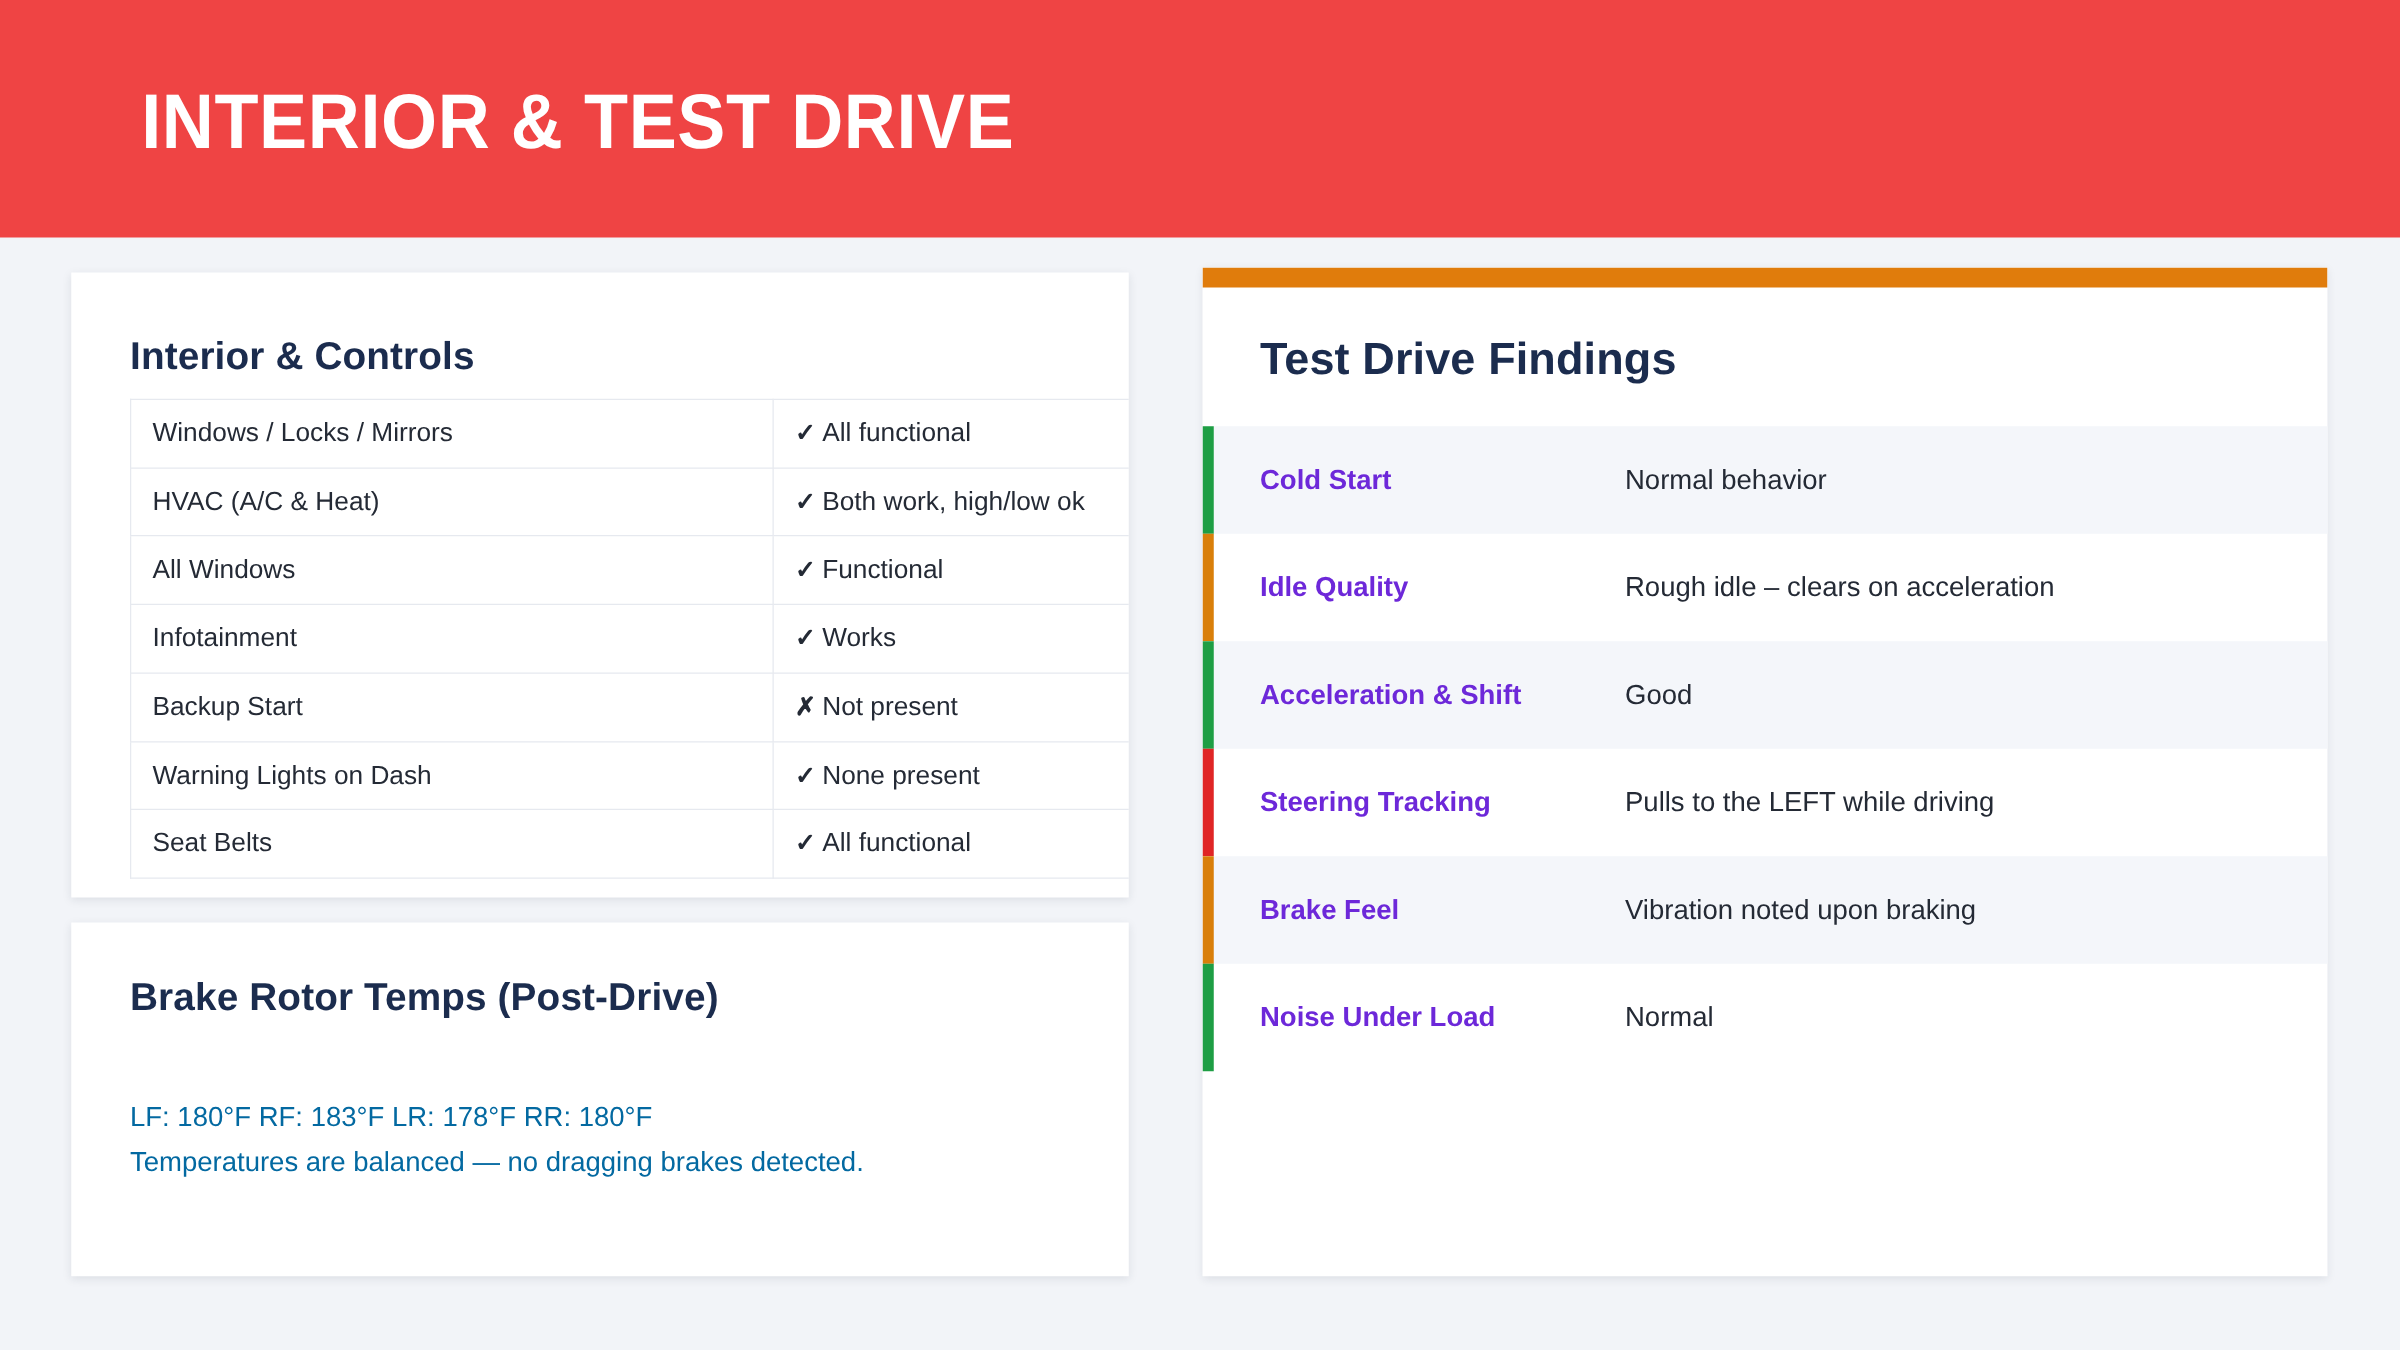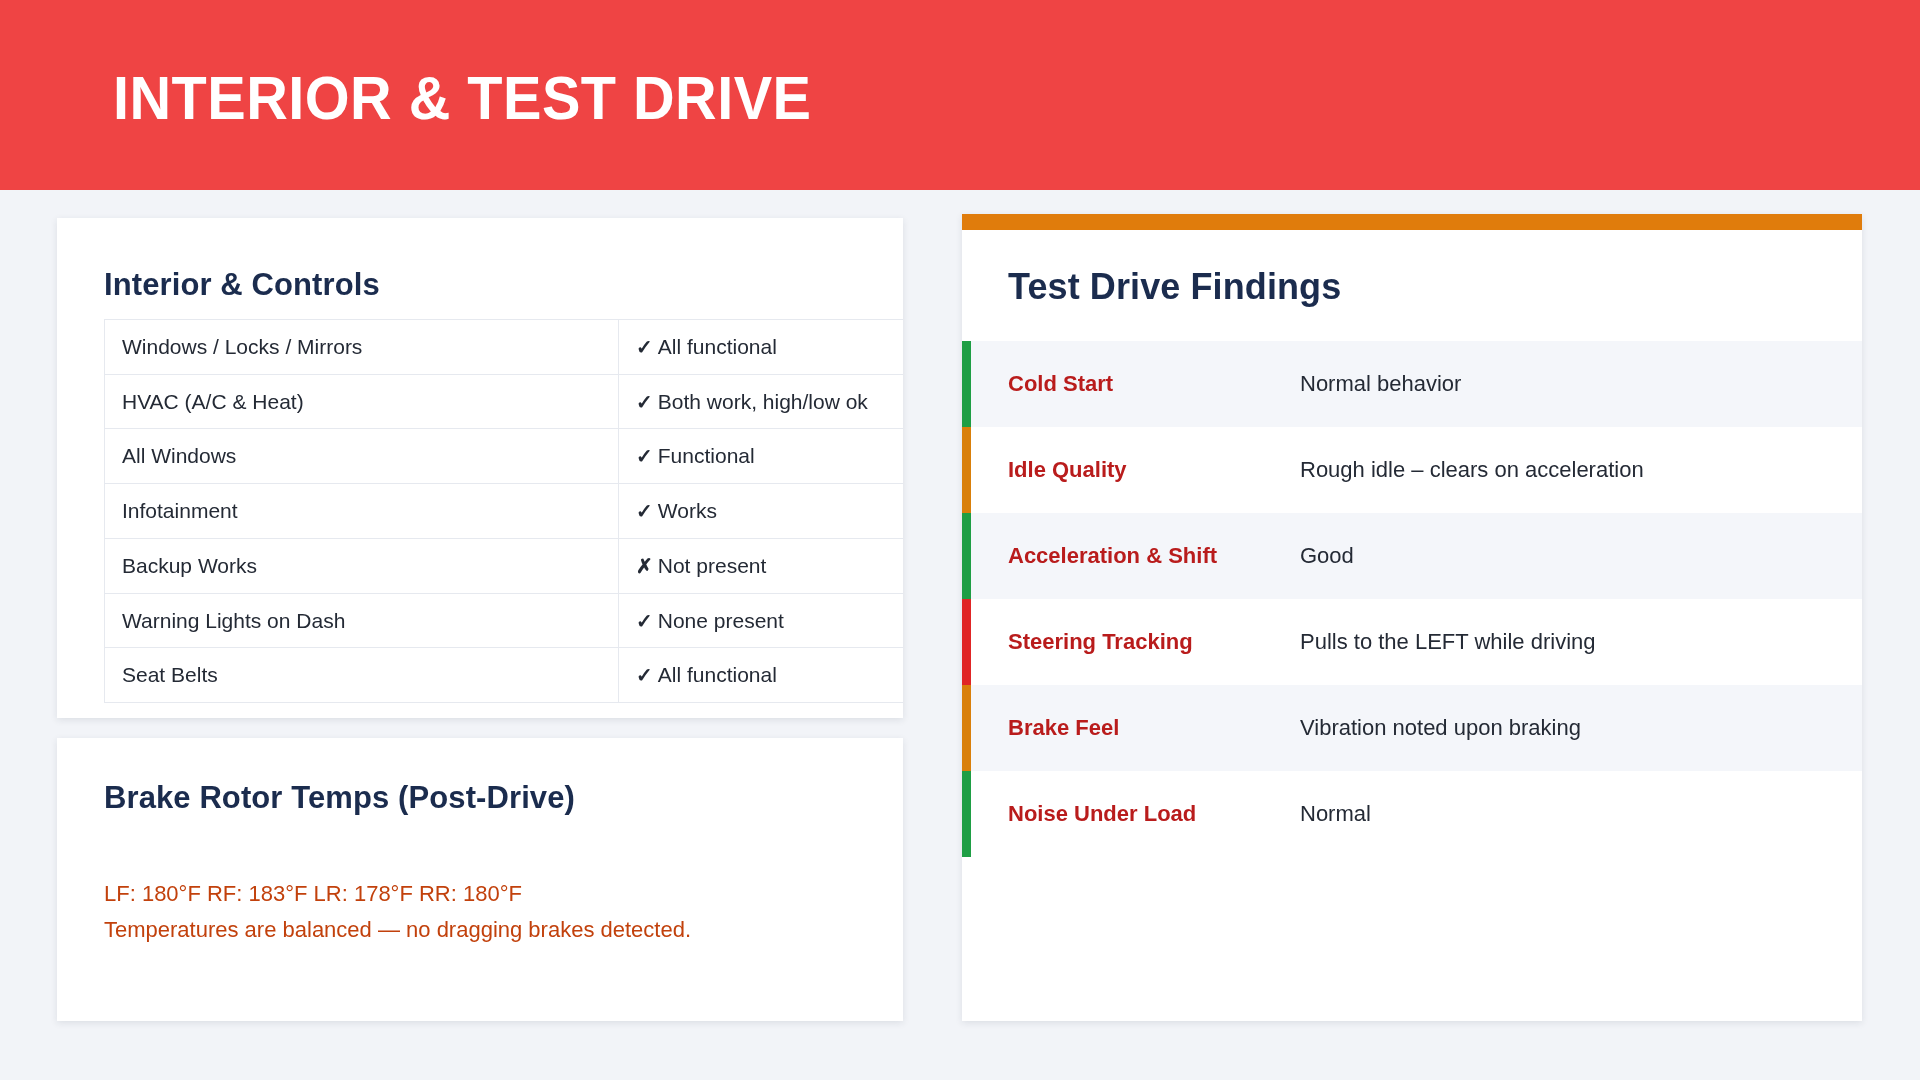--- a/index.html
+++ b/index.html
@@ -103,21 +103,21 @@
     position: absolute;
     left: 47px;
     top: 42px;
   }
   .brake-body {
     position: absolute;
     left: 47px;
     top: 138px;
     width: 760px;
     font-size: 22px;
-    color: #c2410c;
+    color: #0369a1;
     line-height: 1.62;
   }
 
   
   #testdrive-card {
     left: 962px;
     top: 214px;
     width: 900px;
     height: 807px;
   }
@@ -154,21 +154,21 @@
     top: 0;
     width: 9px;
     height: 86px;
   }
   .finding-label {
     width: 338px;
     padding-left: 46px;
     box-sizing: border-box;
     font-size: 22px;
     font-weight: bold;
-    color: #b91c1c;
+    color: #6d28d9;
   }
   .finding-value {
     font-size: 22px;
     color: #242a35;
   }
 </style>
 </head>
 <body>
 
 <div class="header-band">
@@ -189,21 +189,21 @@
         </tr>
         <tr>
           <td class="k">All Windows</td>
           <td class="v"><span class="mark ok">✓</span><span>Functional</span></td>
         </tr>
         <tr>
           <td class="k">Infotainment</td>
           <td class="v"><span class="mark ok">✓</span><span>Works</span></td>
         </tr>
         <tr>
-          <td class="k">Backup Works</td>
+          <td class="k">Backup Start</td>
           <td class="v"><span class="mark bad">✗</span><span>Not present</span></td>
         </tr>
         <tr>
           <td class="k">Warning Lights on Dash</td>
           <td class="v"><span class="mark ok">✓</span><span>None present</span></td>
         </tr>
         <tr>
           <td class="k">Seat Belts</td>
           <td class="v"><span class="mark ok">✓</span><span>All functional</span></td>
         </tr>

